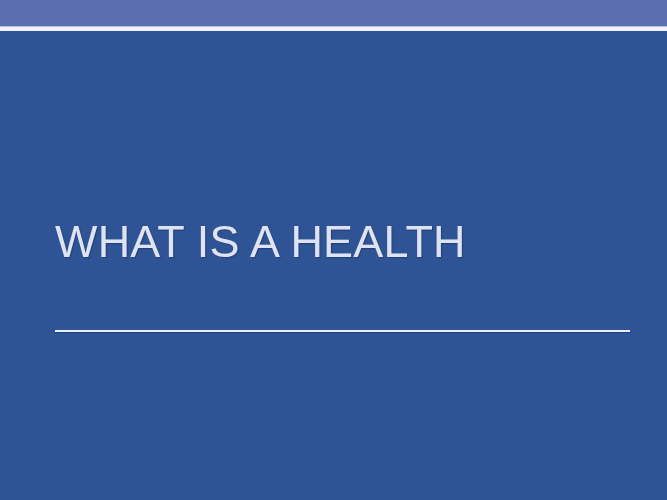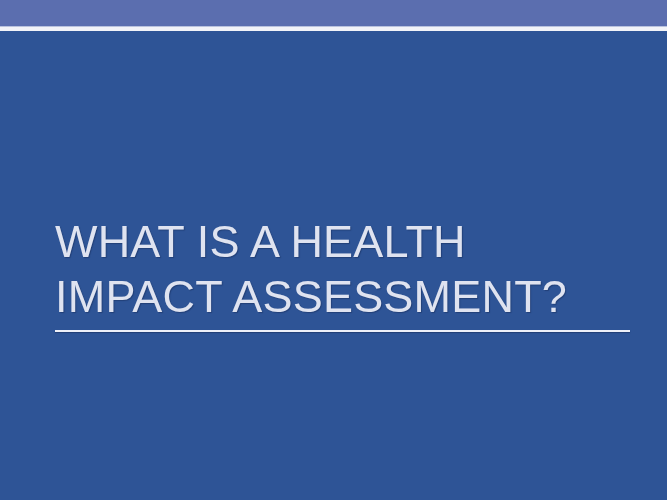--- a/index.html
+++ b/index.html
@@ -89,18 +89,17 @@
 
 <div class="slide">
 
   <div class="top-band"></div>
   <div class="top-rule"></div>
   <div class="top-rule-shade"></div>
   <div class="body-fill"></div>
 
   <div class="title-block">
     <span class="title-line">WHAT IS A HEALTH</span>
-    <span class="title-line">IMPACT ASSESSMENT?</span>
   </div>
 
   <div class="title-underline"></div>
 
 </div>
 
 </body></html>

